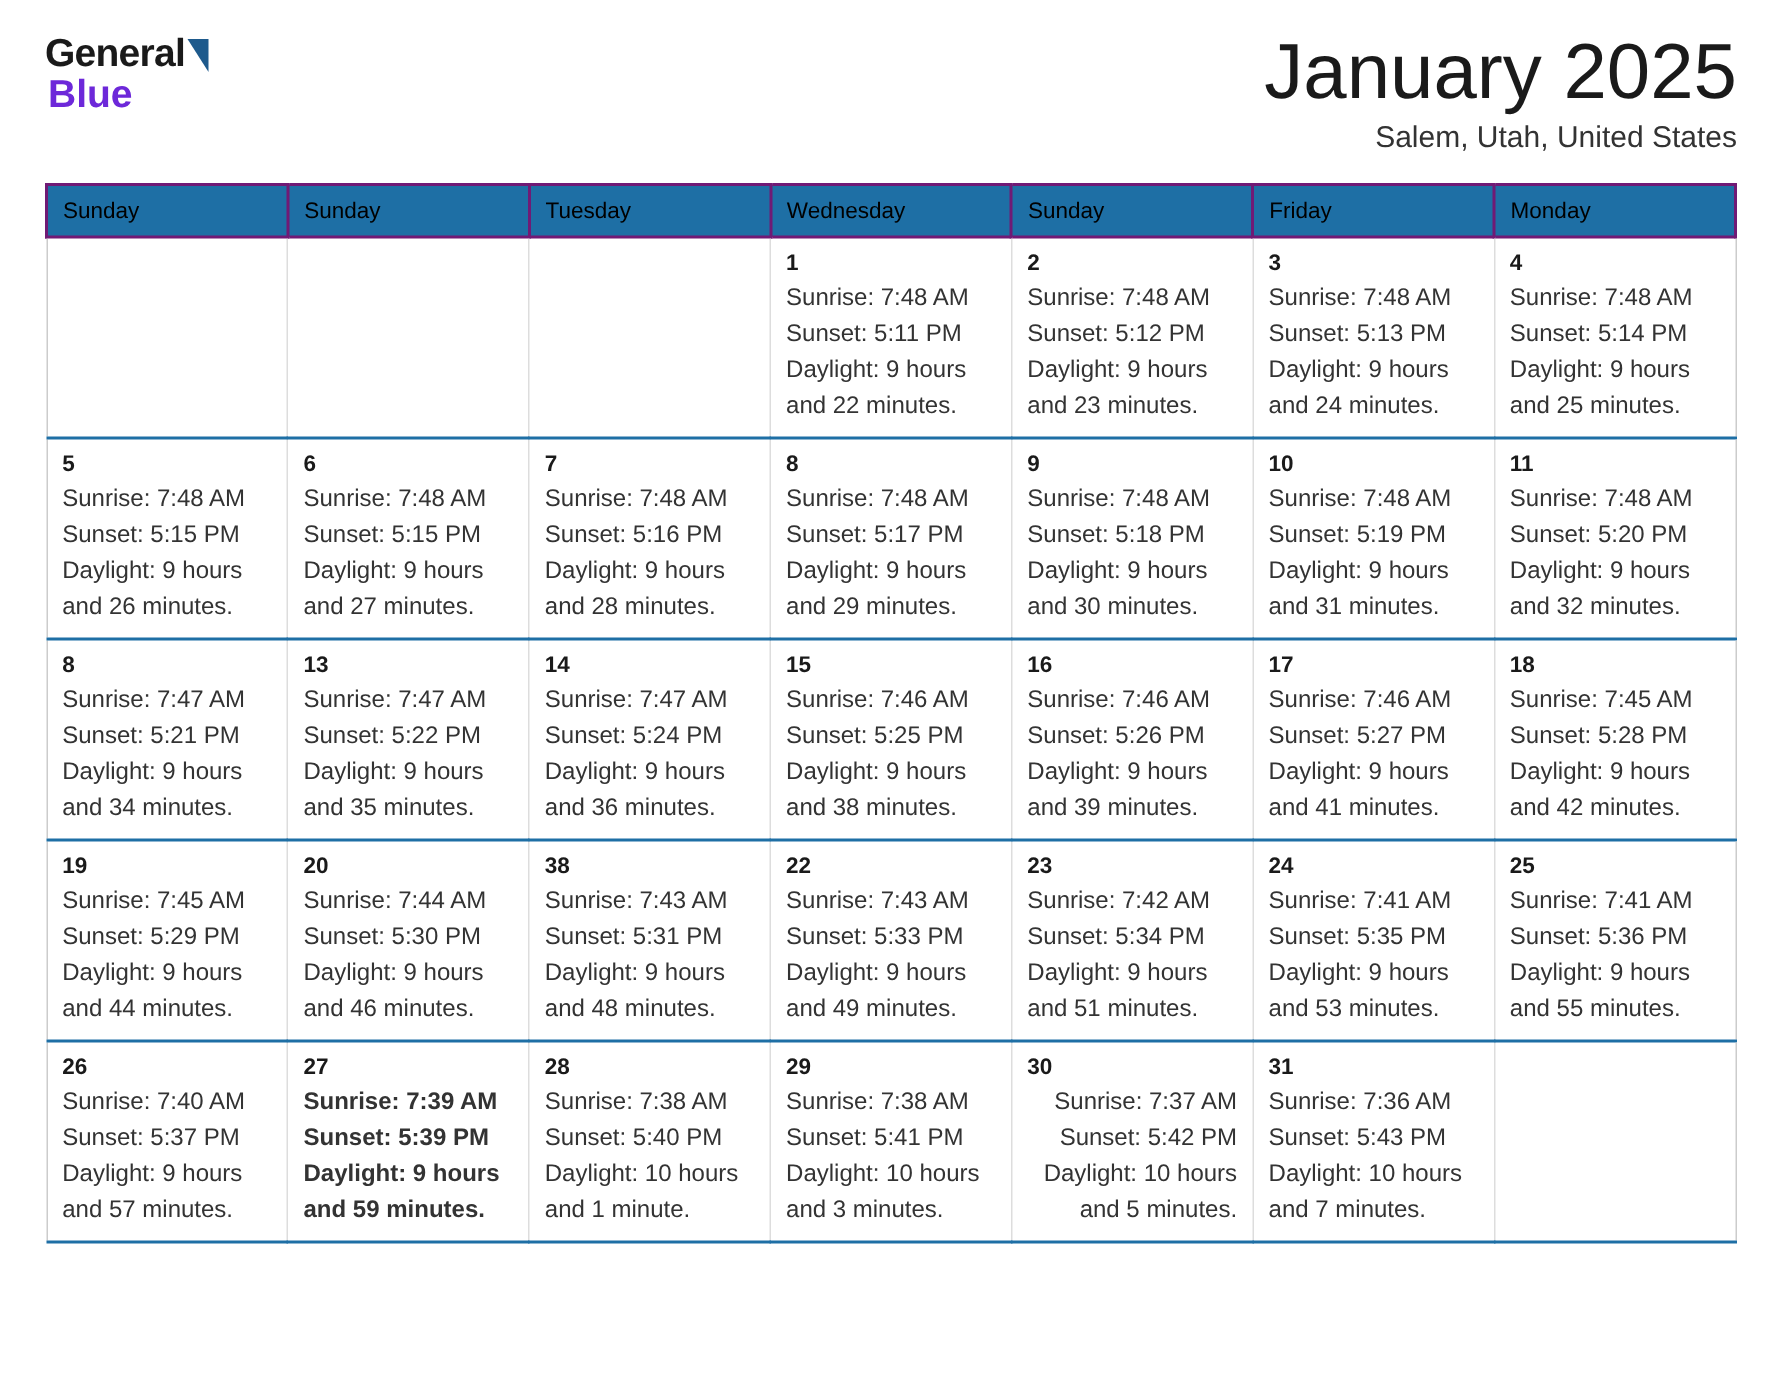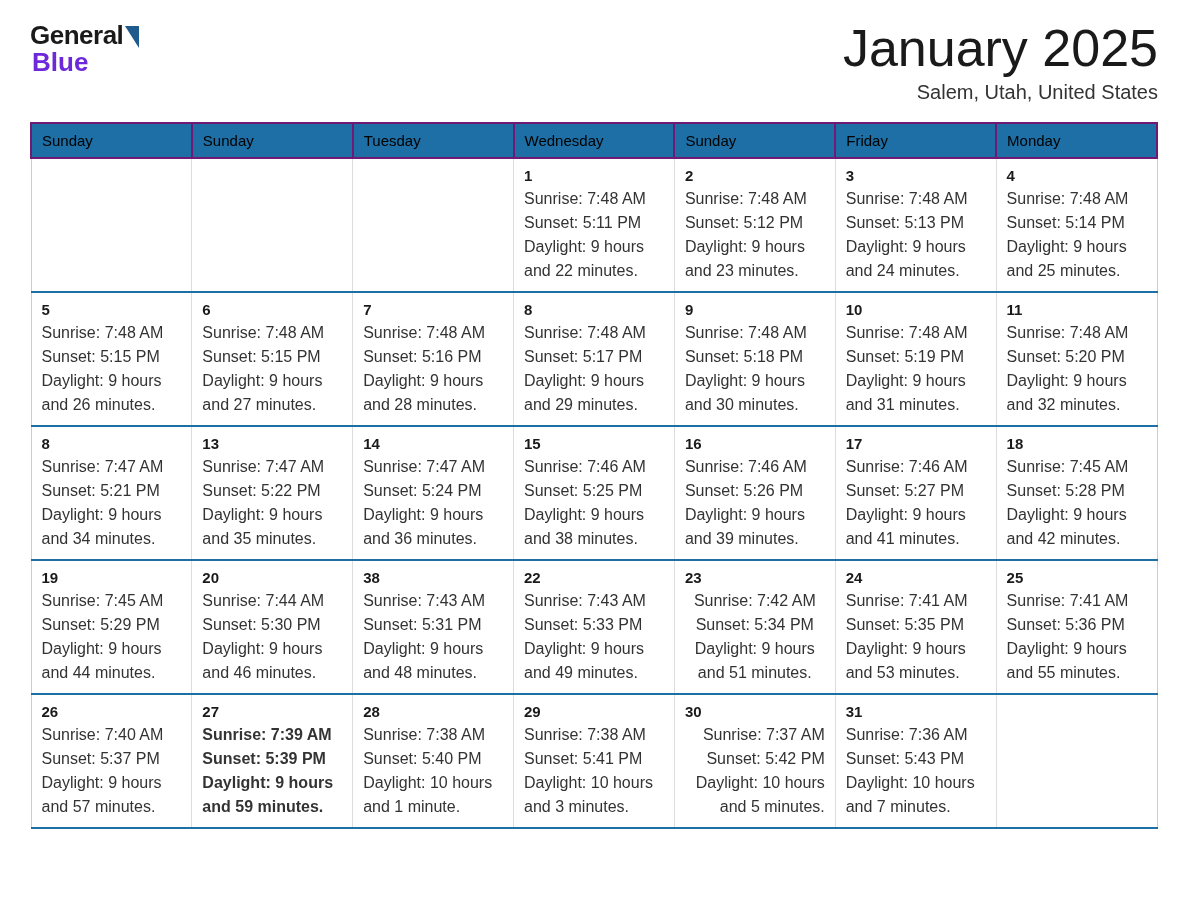--- a/index.html
+++ b/index.html
@@ -301,21 +301,21 @@
         </td>
         <td>
           <span class="day-num">22</span>
           <div class="day-info" style="white-space: pre-line;">Sunrise: 7:43 AM
 Sunset: 5:33 PM
 Daylight: 9 hours
 and 49 minutes.</div>
         </td>
         <td>
           <span class="day-num">23</span>
-          <div class="day-info" style="white-space: pre-line; text-align: center;">Sunrise: 7:42 AM
+          <div class="day-info" style="white-space: pre-line;">Sunrise: 7:42 AM
 Sunset: 5:34 PM
 Daylight: 9 hours
 and 51 minutes.</div>
         </td>
         <td>
           <span class="day-num">24</span>
           <div class="day-info" style="white-space: pre-line;">Sunrise: 7:41 AM
 Sunset: 5:35 PM
 Daylight: 9 hours
 and 53 minutes.</div>

